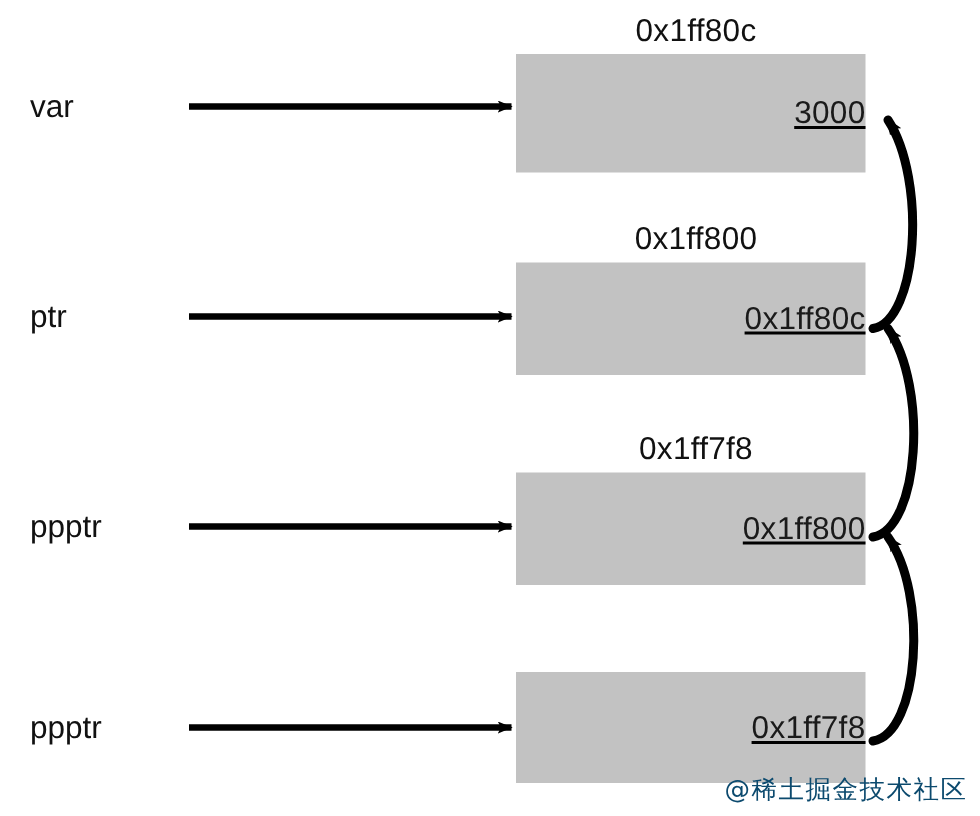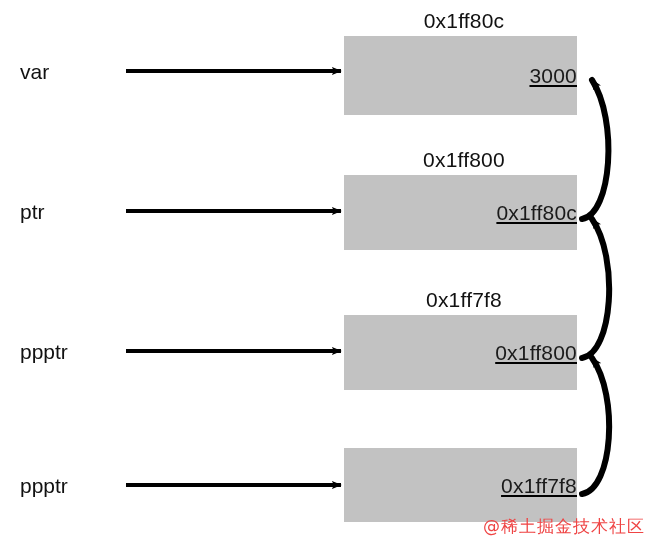--- a/index.html
+++ b/index.html
@@ -58,21 +58,21 @@
     font-size: 21px;
     color: #111111;
     line-height: 1;
     white-space: nowrap;
   }
   .watermark {
     position: absolute;
     right: 8px;
     bottom: 6px;
     font-size: 17px;
-    color: #ef4444;
+    color: #0c4a6e;
     letter-spacing: 1px;
     white-space: nowrap;
     font-family: "DejaVu Sans", sans-serif;
   }
 </style>
 </head>
 <body>
 
 <div id="canvas">
 

